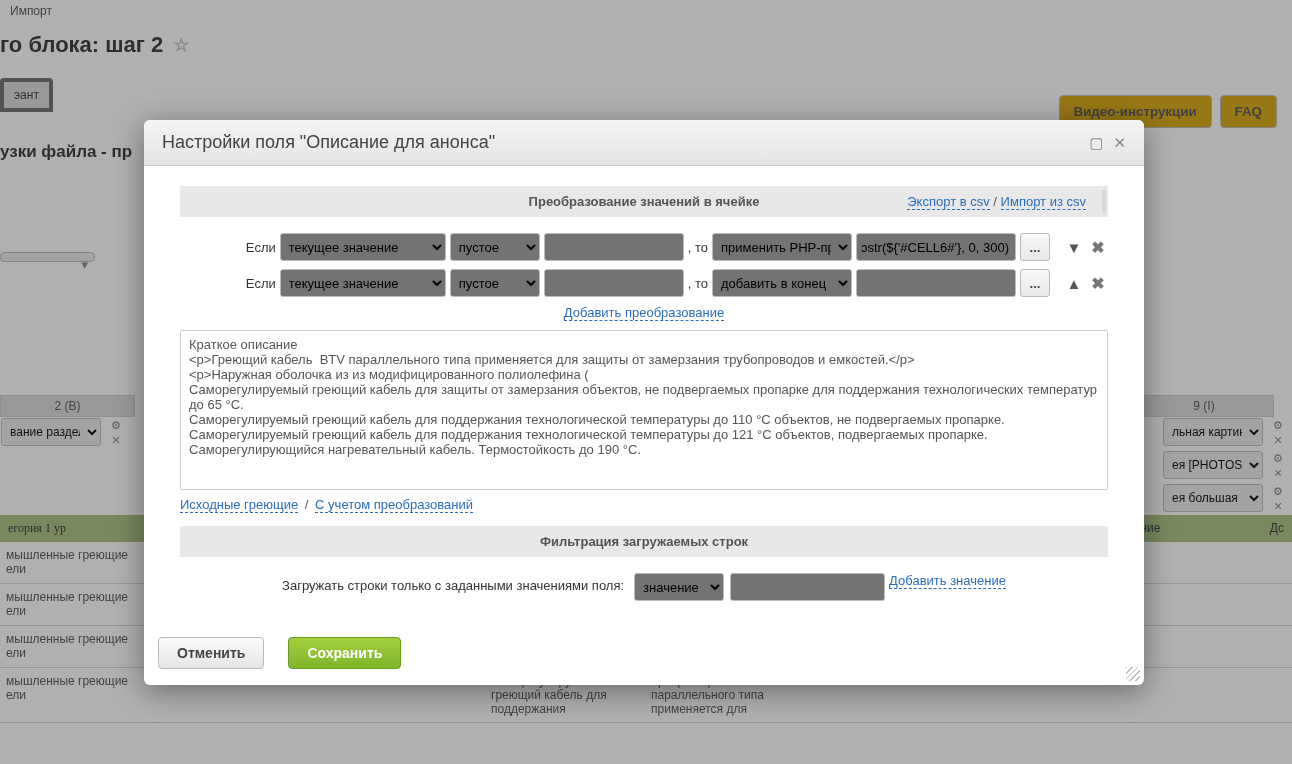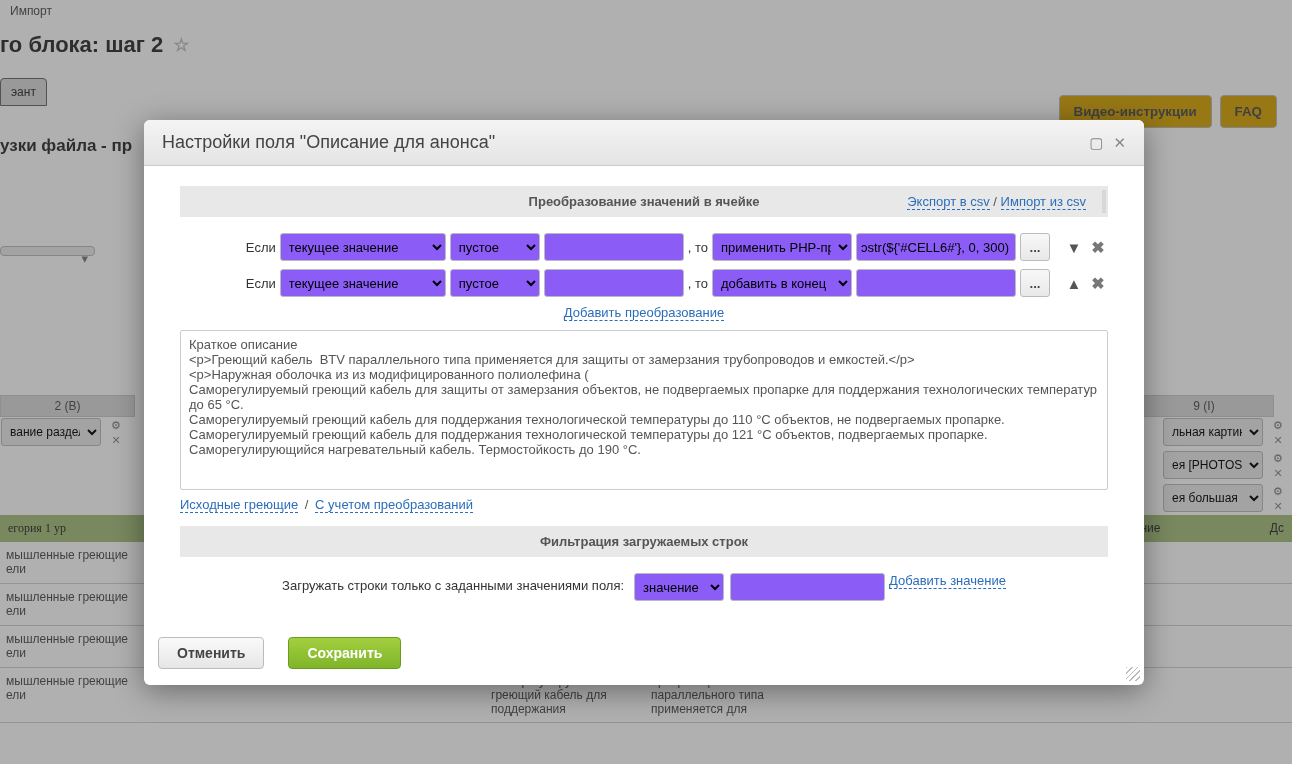--- a/index.html
+++ b/index.html
@@ -5,21 +5,21 @@
 * { box-sizing: border-box; margin: 0; padding: 0; }
 body { font-family: Arial, Helvetica, sans-serif; font-size: 13px; color: #333; background: #f5f5f5; overflow: hidden; width: 1292px; height: 764px; position: relative; }
 
 
 .bg-page { position: absolute; inset: 0; filter: brightness(0.88); }
 .bg-breadcrumb { padding: 4px 10px; font-size: 12px; color: #555; }
 .bg-title { padding: 10px 0 10px 0; font-size: 22px; font-weight: bold; color: #333; display: flex; align-items: center; gap: 10px; }
 .bg-star { color: #ccc; font-size: 18px; }
 .bg-buttons { position: absolute; right: 15px; top: 88px; display: flex; gap: 8px; }
 .bg-btn { background: #eab308; border: 1px solid #ccc; border-radius: 4px; padding: 8px 14px; font-weight: bold; color: #555; margin-top: 7px; }
-.bg-tab { display: inline-block; border: 1px solid #737373; border-radius: 4px 4px 0 0; padding: 6px 10px; background: #eee; margin-top: 10px; font-size: 12px; }
+.bg-tab { display: inline-block; border: 4px solid #737373; border-radius: 4px 4px 0 0; padding: 6px 10px; background: #eee; margin-top: 10px; font-size: 12px; }
 .bg-upload { padding: 30px 0 0 0; font-size: 17px; font-weight: bold; }
 .bg-select-small { margin-top: 90px; display: inline-block; border: 1px solid #ccc; border-radius: 4px; padding: 4px 30px 4px 8px; background: #fff; position: relative; width: 95px; }
 .bg-select-small::after { content: "▾"; position: absolute; right: 6px; color: #888; }
 
 .bg-table { position: absolute; top: 395px; left: 0; right: 0; }
 .bg-th-row { display: flex; }
 .bg-th { background: #eee; border: 1px solid #ddd; padding: 3px 6px; font-size: 12px; text-align: center; color: #555; flex: 0 0 auto; }
 .bg-th.col-b { width: 135px; }
 .bg-th.col-i { width: 140px; margin-left: auto; }
 .bg-sel-row { display: flex; }
@@ -51,21 +51,21 @@
 .modal-winbtn { color: #888; font-size: 15px; margin-left: 10px; cursor: pointer; line-height: 1; }
 
 .modal-body { padding: 20px 36px 8px 36px; }
 
 .section-header { background: #e8e8e8; padding: 8px 12px; text-align: center; font-weight: bold; color: #555; position: relative; margin-bottom: 16px; }
 .section-links { position: absolute; right: 22px; top: 8px; font-weight: normal; font-size: 13px; }
 .section-links a { color: #2a6ebb; text-decoration: none; border-bottom: 1px dashed #2a6ebb; }
 
 .rule-row { display: flex; align-items: center; gap: 4px; margin-bottom: 8px; justify-content: flex-end; }
 .rule-label { color: #333; }
-select, input[type=text] { font-size: 13px; padding: 4px 4px; border: 1px solid #bbb; border-radius: 3px; background: #8b5cf6; height: 28px; }
+select, input[type=text] { font-size: 13px; padding: 4px 4px; border: 1px solid #bbb; border-radius: 3px; background: #737373; height: 28px; }
 select { height: 28px; }
 .sel-cond { width: 166px; }
 .sel-empty { width: 90px; }
 .inp-val { width: 140px; }
 .sel-action { width: 140px; }
 .inp-php { width: 160px; }
 .btn-dots { width: 30px; height: 28px; background: linear-gradient(#f8f8f8,#e8e8e8); border: 1px solid #bbb; border-radius: 3px; cursor: pointer; font-weight: bold; color: #444; }
 .arrow-btn { width: 20px; text-align: center; color: #555; font-size: 15px; cursor: pointer; }
 .x-btn { width: 20px; text-align: center; color: #777; font-size: 16px; cursor: pointer; font-weight: bold; }
 

